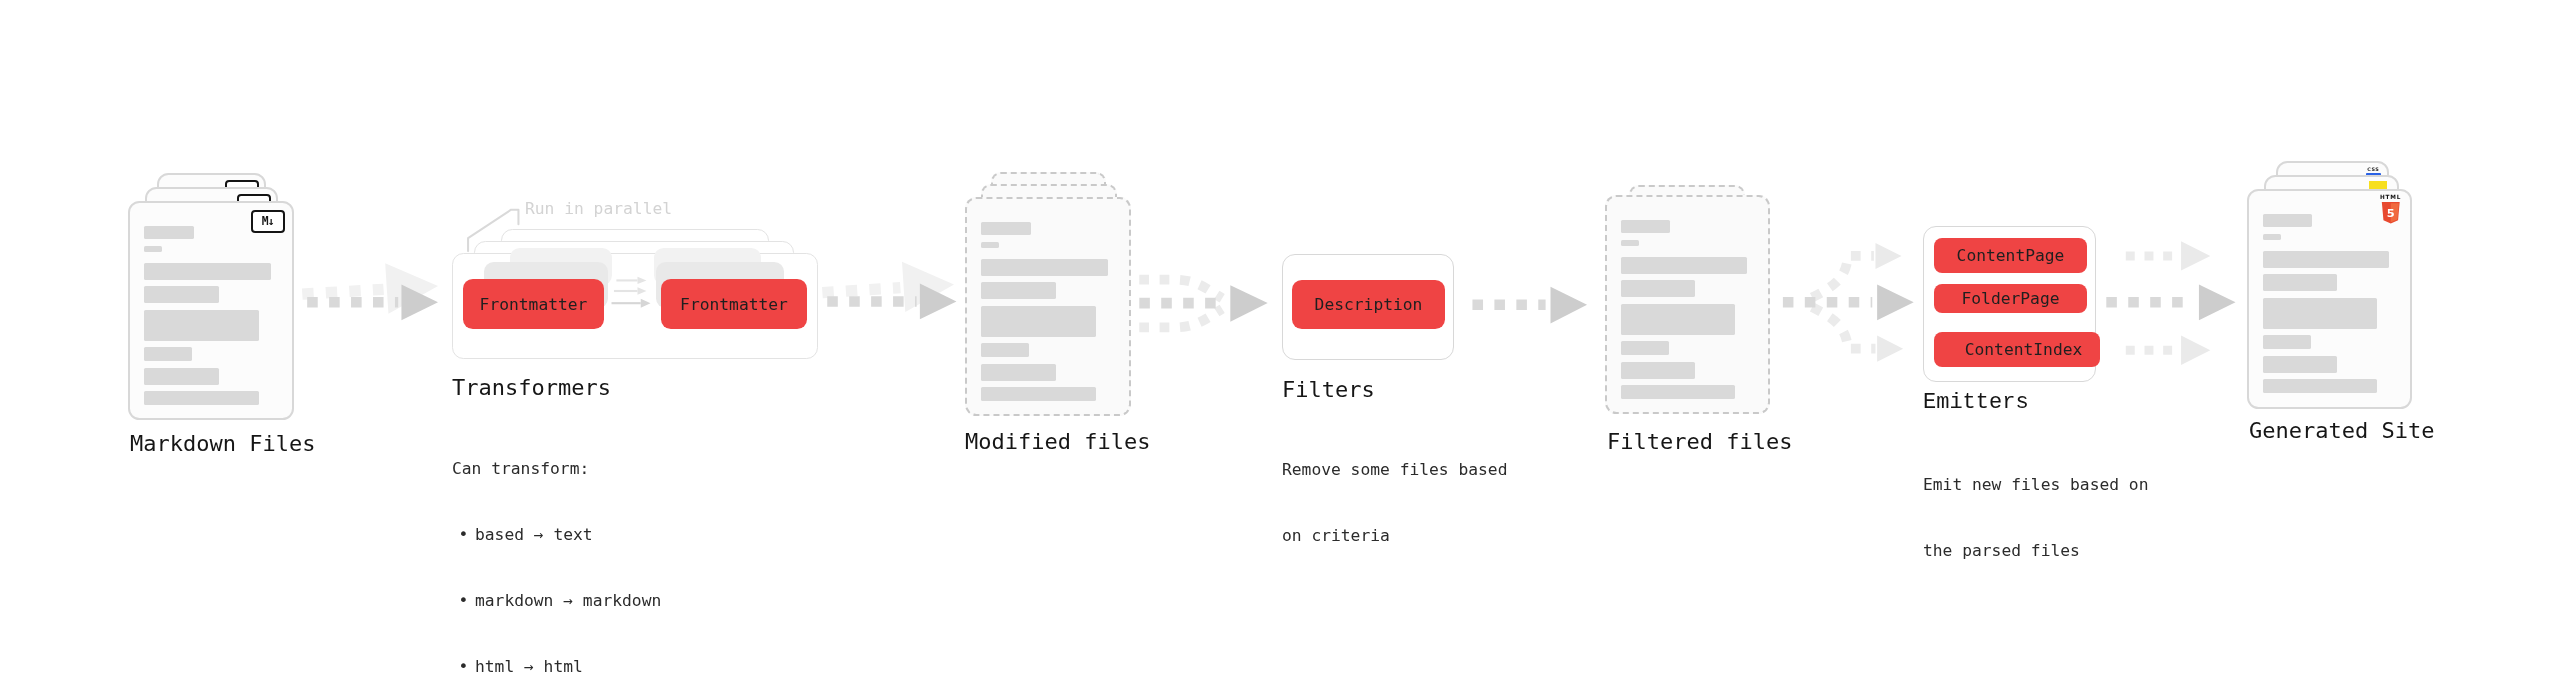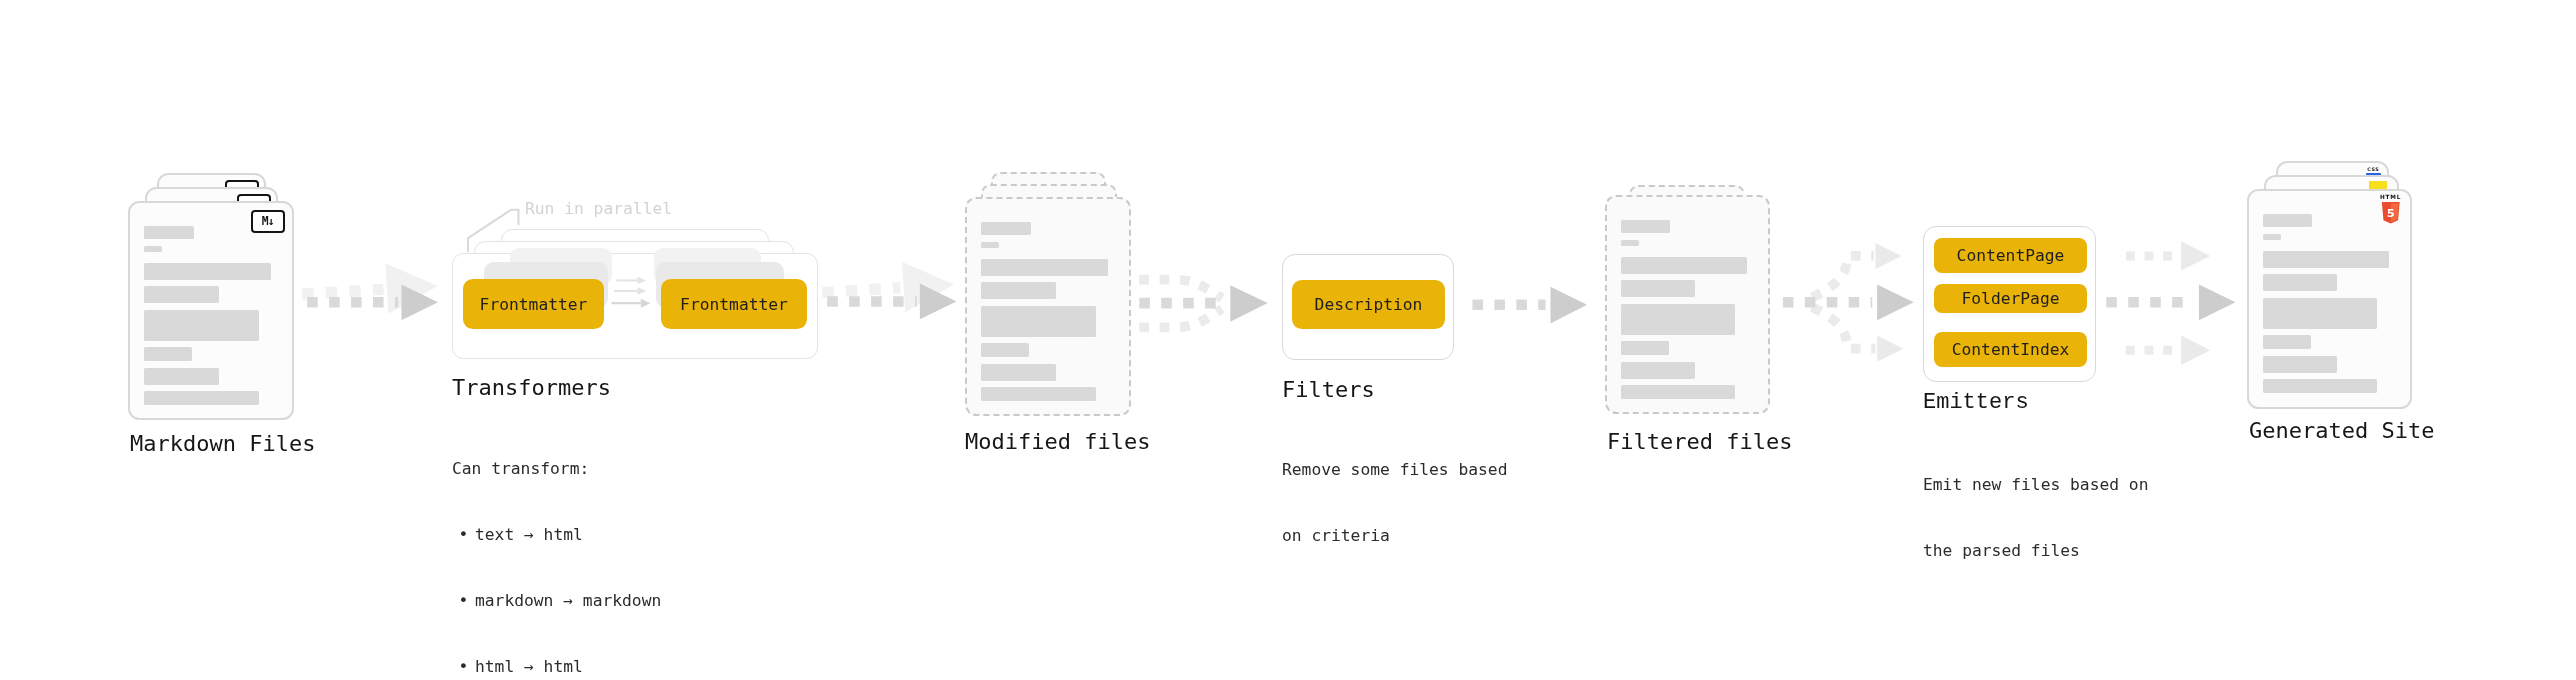--- a/index.html
+++ b/index.html
@@ -19,21 +19,21 @@
   .he{fill:#eaeaea;}
   .leader{stroke:#d9d9d9;stroke-width:2.5;fill:none;stroke-linejoin:round;stroke-linecap:round;}
 
   
   .abs{position:absolute;box-sizing:border-box;}
   .scard{border:2px solid #d8d8d8;border-radius:11.4px;background:#fcfcfc;}
   .dcard{border:2px dashed #c9c9c9;border-radius:11.4px;background:#fafafa;}
   .tab{border:2px dashed #c9c9c9;border-radius:9.8px;background:#fafafa;}
   .tbox{border:1.6px solid #e3e3e3;border-radius:11.4px;background:#ffffff;}
   .cont{border:1.6px solid #d8d8d8;border-radius:13px;background:#ffffff;}
-  .pill{background:#eab308;border-radius:9.8px;display:flex;align-items:center;justify-content:center;
+  .pill{background:#ef4444;border-radius:9.8px;display:flex;align-items:center;justify-content:center;
         font-size:16.3px;color:#1f1f1f;white-space:nowrap;text-align:right;}
   .ghost{border-radius:9.8px;}
 
   
   .skel{position:absolute;left:14px;right:17px;top:23px;}
   .skel .b{background:#d9d9d9;border-radius:1.6px;}
   .bt{height:13px;width:38%;margin-bottom:6.5px;}
   .bs{height:6.5px;width:14%;margin-bottom:10.6px;}
   .b1{height:17px;width:97%;margin-bottom:6.5px;}
   .b2{height:17px;width:57%;margin-bottom:6.5px;}
@@ -100,21 +100,21 @@
 
   
   .fi-t1{left:1629px;top:185px;width:116px;height:46px;}
   .fi-f {left:1605px;top:195px;width:165px;height:219px;}
   .fi-lbl{left:1607px;top:431px;}
 
   
   .em-box{left:1923px;top:226px;width:173px;height:156px;}
   .em-p1{left:1934px;top:238px;width:153px;height:35px;position:absolute;border-radius:8.1px;}
   .em-p2{left:1934px;top:284px;width:153px;height:29px;position:absolute;border-radius:8.1px;}
-  .em-p3{left:1934px;top:332px;width:153px;height:35px;position:absolute;border-radius:8.1px;}
+  .em-p3{left:1934px;top:332px;width:153px;height:35px;position:absolute;border-radius:8.1px;padding-left:13px;}
   .em-lbl{left:1923px;top:392px;font-family:Liberation Mono, monospace;}
   .em-desc{left:1923px;top:430px;}
 
   
   .gs-b2{left:2276px;top:161px;width:113px;height:59px;}
   .gs-b1{left:2264px;top:175px;width:135px;height:59px;}
   .gs-f {left:2247px;top:189px;width:165px;height:220px;}
   .gs-lbl{left:2249px;top:420px;}
   .gs-desc{left:2249px;top:453px;}
 </style>
@@ -209,21 +209,21 @@
     <polygon points="44,31.5 44,42.5 56,37" fill="#d6d6d6"></polygon>
   </svg>
   <div class="abs pill p-front">Frontmatter</div>
   <div class="abs pill p-desc">Frontmatter</div>
   <div class="note t-note">Run in parallel</div>
   <div class="lbl t-lbl">Transformers</div>
   <div class="desc t-desc">
     <div>Can transform:</div>
     <div class="brow">
       <span class="dot">•</span>
-      <span>text → html</span>
+      <span>based → text</span>
     </div>
     <div class="brow">
       <span class="dot">•</span>
       <span>markdown → markdown</span>
     </div>
     <div class="brow">
       <span class="dot">•</span>
       <span>html → html</span>
     </div>
   </div>

